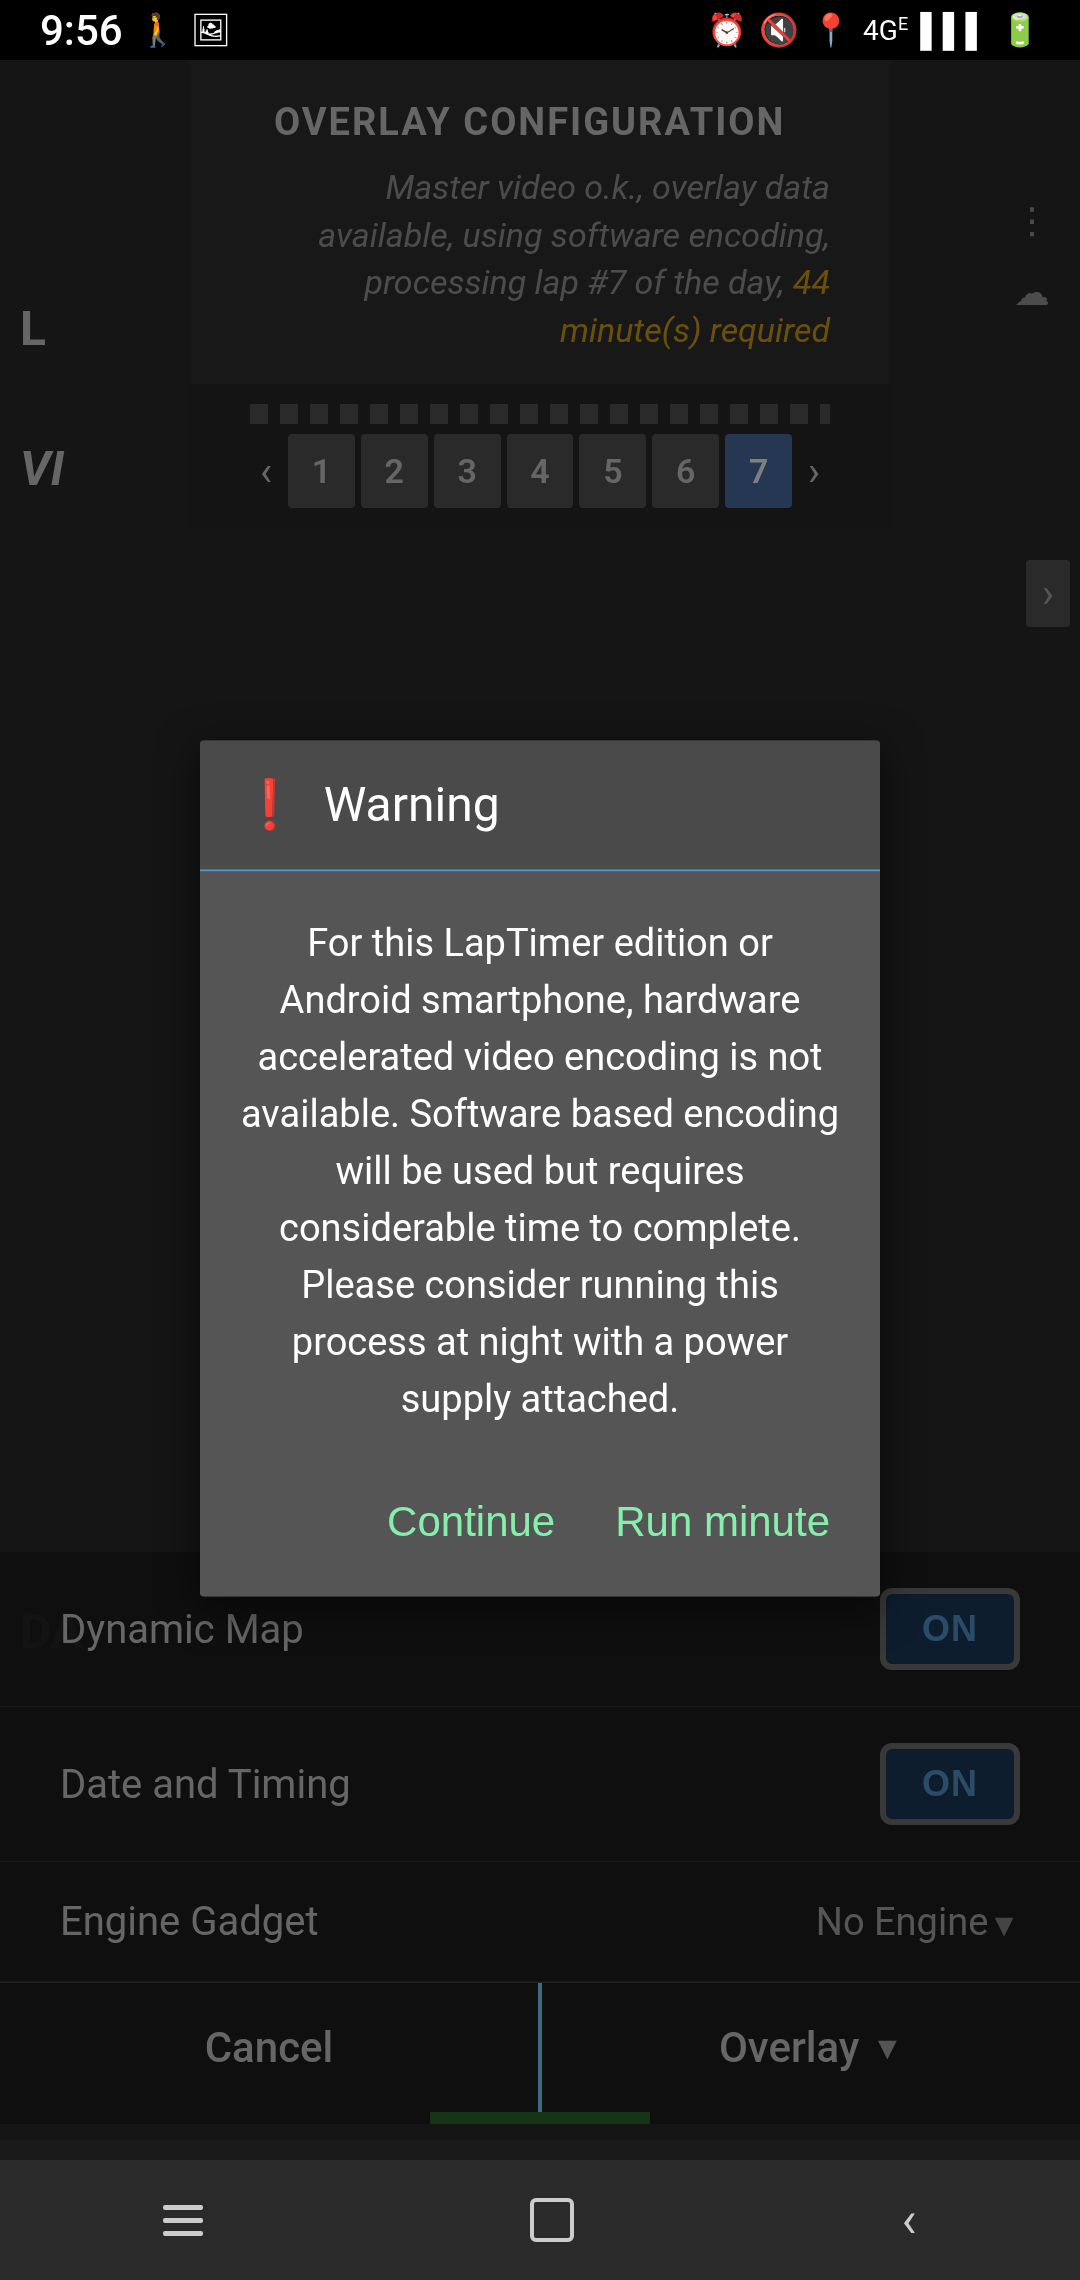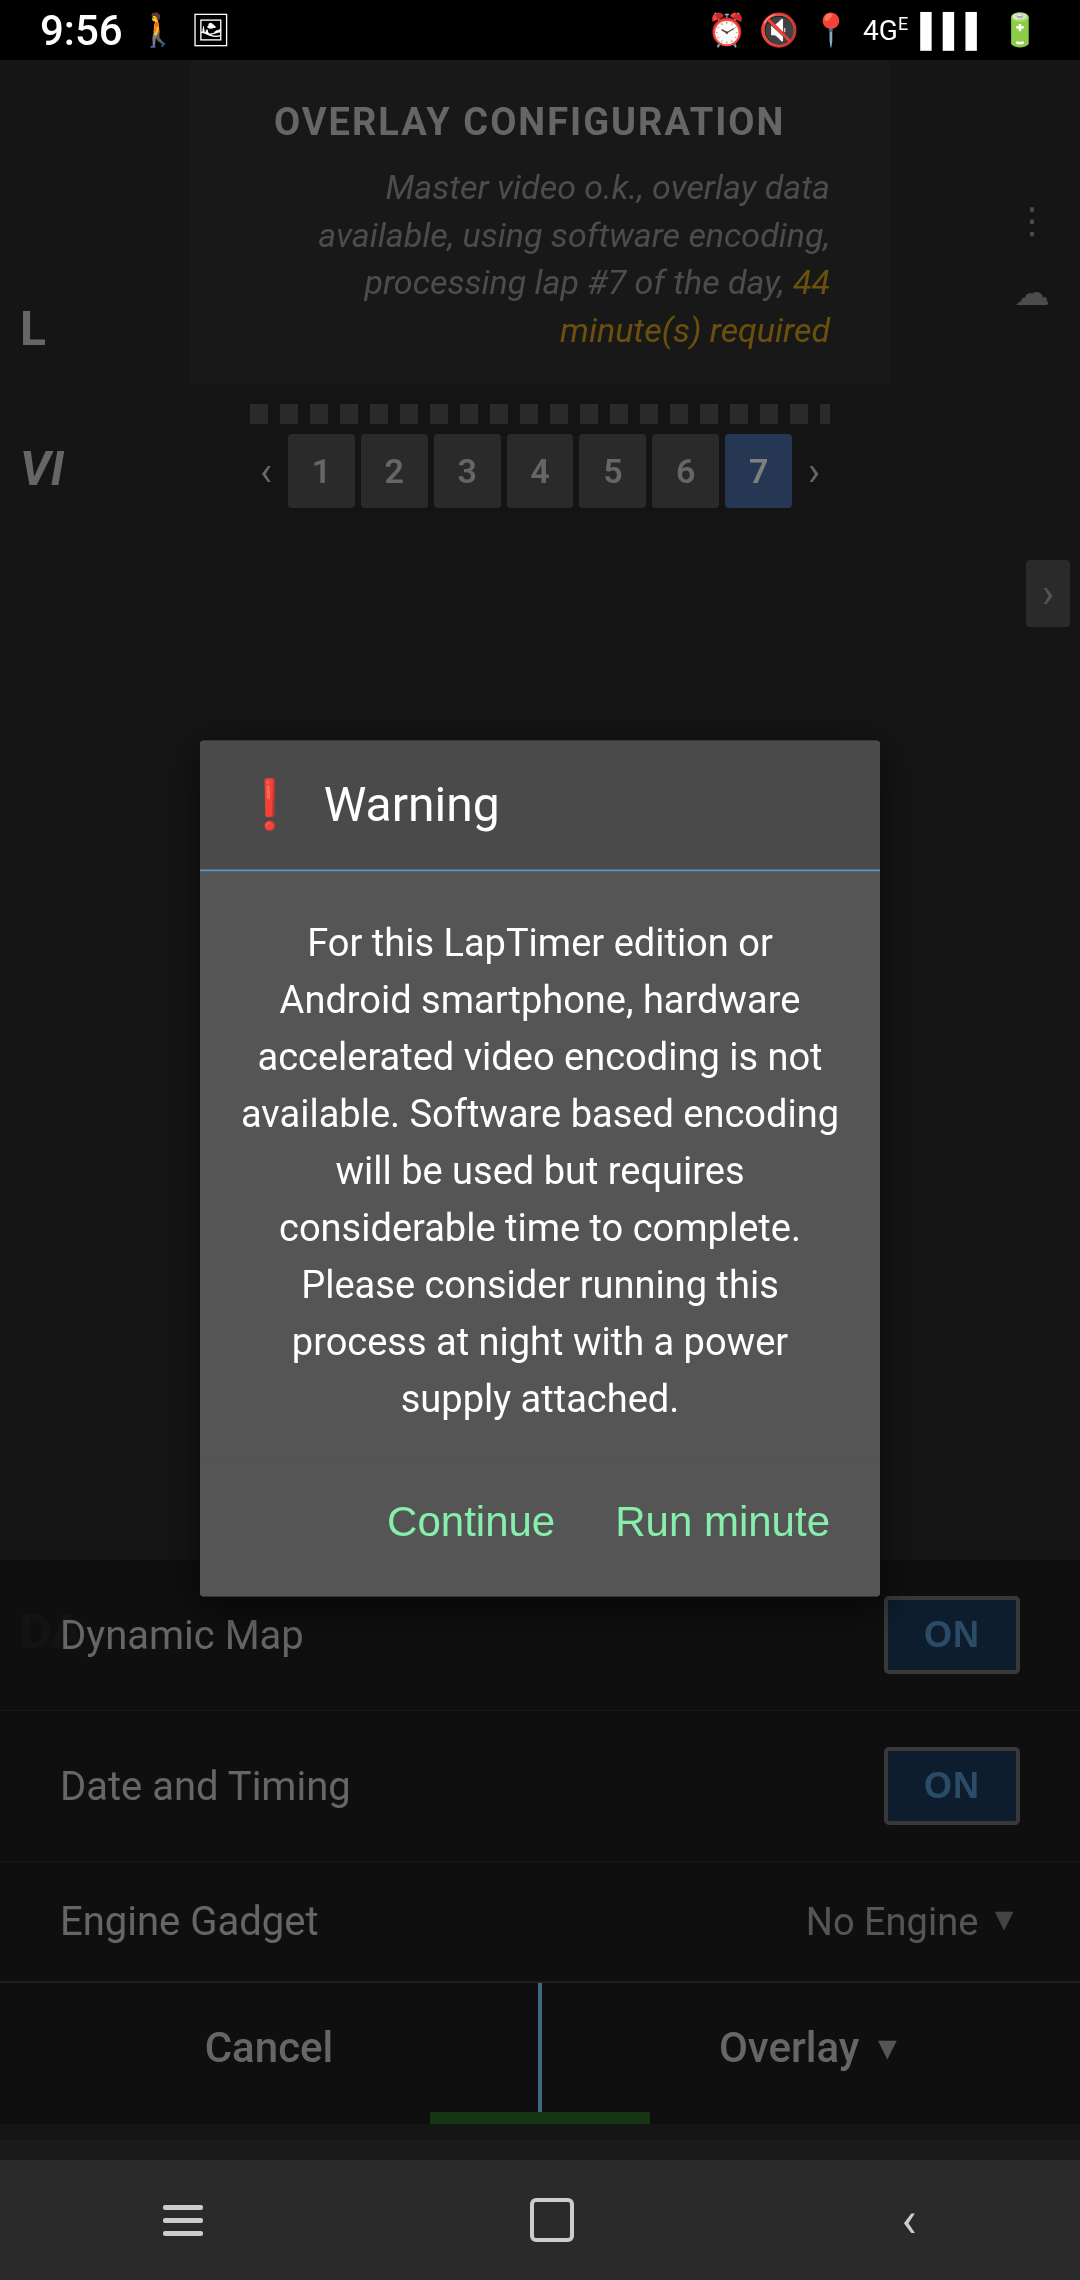--- a/index.html
+++ b/index.html
@@ -184,32 +184,31 @@
     }
 
     .config-label {
       color: #ccc;
       font-size: 40px;
     }
 
     .toggle-btn {
       background: #1a3a5a;
       color: #5599cc;
-      border: 4px solid #737373;
-      border-radius: 5px;
+      border: 6px solid #737373;
+      border-radius: 12px;
       padding: 14px 36px;
       font-size: 36px;
       font-weight: 600;
       letter-spacing: 1px;
     }
 
     .dropdown-btn {
       display: flex;
-      align-items: flex-start;
-      gap: 10px;
+      align-items: flex-end;
       color: #aaa;
       font-size: 38px;
     }
 
     .dropdown-arrow {
       font-size: 32px;
       color: #888;
     }
 
     .action-row {

